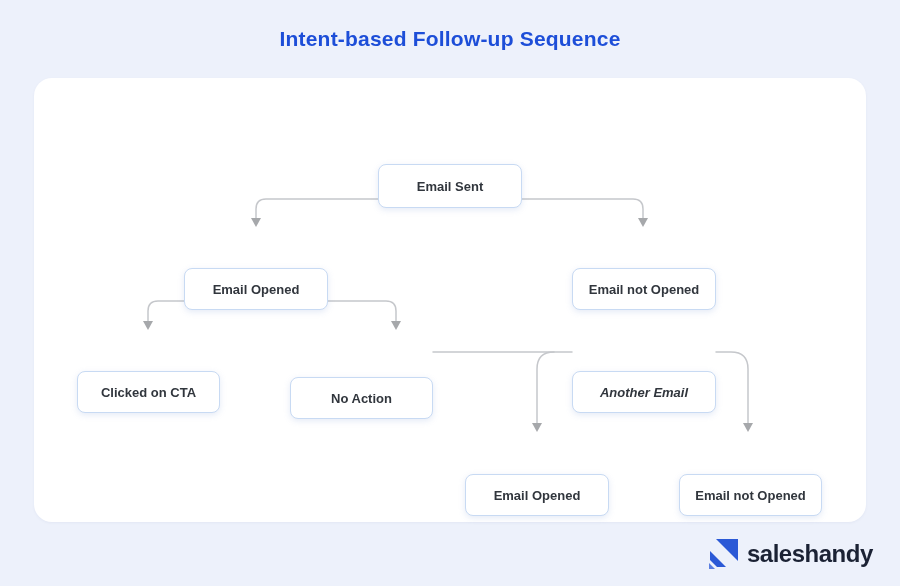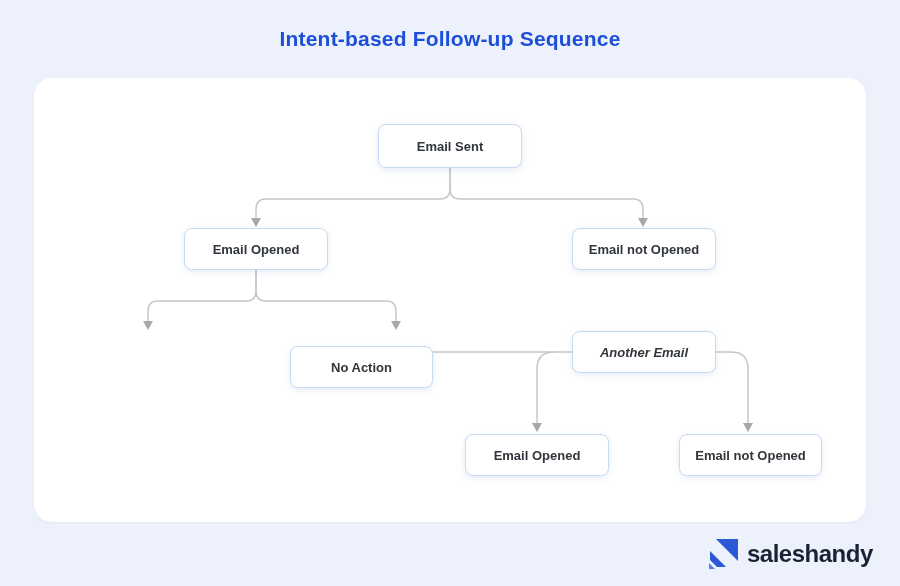--- a/index.html
+++ b/index.html
@@ -18,26 +18,27 @@
     background:#ffffff;border-radius:18px;
     box-shadow:0 1px 3px rgba(40,60,120,.05);
   }
   .edges-svg{position:absolute;left:0;top:0;width:832px;height:444px;}
   .node{
     position:absolute;box-sizing:border-box;
     background:#ffffff;border:1px solid #c8daf3;border-radius:8px;
     display:flex;align-items:center;justify-content:center;
     font-size:13px;font-weight:bold;color:#31363d;
     box-shadow:0 2px 6px rgba(130,160,215,.22);
+    margin-top:40px;
   }
   .n-email-sent        {left:344px;top:46px; width:144px;height:44px;}
   .n-email-opened-1    {left:150px;top:150px;width:144px;height:42px;}
   .n-email-not-opened-1{left:538px;top:150px;width:144px;height:42px;}
   .n-clicked-cta       {left:43px; top:253px;width:143px;height:42px;}
-  .n-no-action         {left:256px;top:268px;width:143px;height:42px;}
+  .n-no-action         {left:256px;top:259px;width:143px;height:42px;}
   .n-another-email     {left:538px;top:253px;width:144px;height:42px;font-style:italic;}
   .n-email-opened-2    {left:431px;top:356px;width:144px;height:42px;}
   .n-email-not-opened-2{left:645px;top:356px;width:143px;height:42px;}
   .logo{
     position:absolute;left:706px;top:536px;height:36px;
     display:flex;align-items:center;gap:7px;
   }
   .logo-text{
     font-size:24px;font-weight:bold;color:#1b2234;letter-spacing:-.5px;
     line-height:36px;
@@ -72,20 +73,23 @@
 
   <div class="node n-email-sent">
     <span>Email Sent</span>
   </div>
   <div class="node n-email-opened-1">
     <span>Email Opened</span>
   </div>
   <div class="node n-email-not-opened-1">
     <span>Email not Opened</span>
   </div>
+  <div class="node n-clicked-cta">
+    <span>Clicked on CTA</span>
+  </div>
   <div class="node n-no-action">
     <span>No Action</span>
   </div>
   <div class="node n-another-email">
     <span>Another Email</span>
   </div>
   <div class="node n-email-opened-2">
     <span>Email Opened</span>
   </div>
   <div class="node n-email-not-opened-2">

